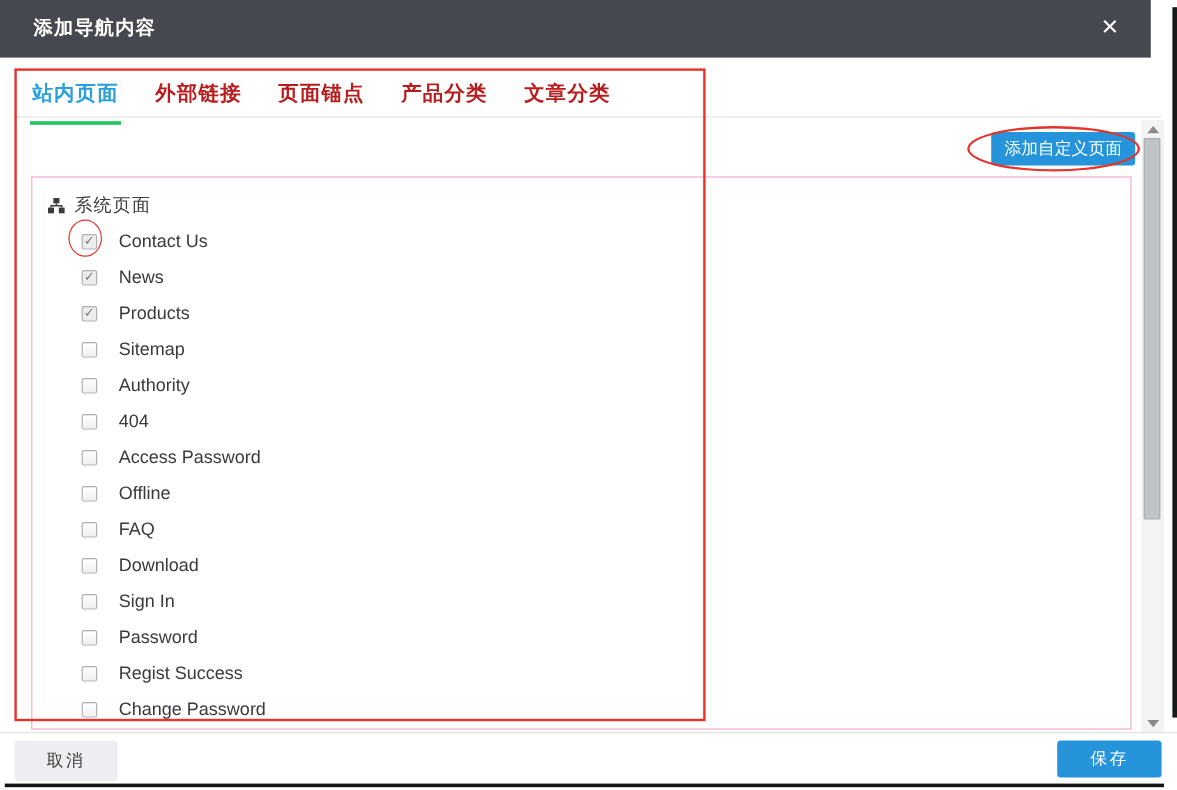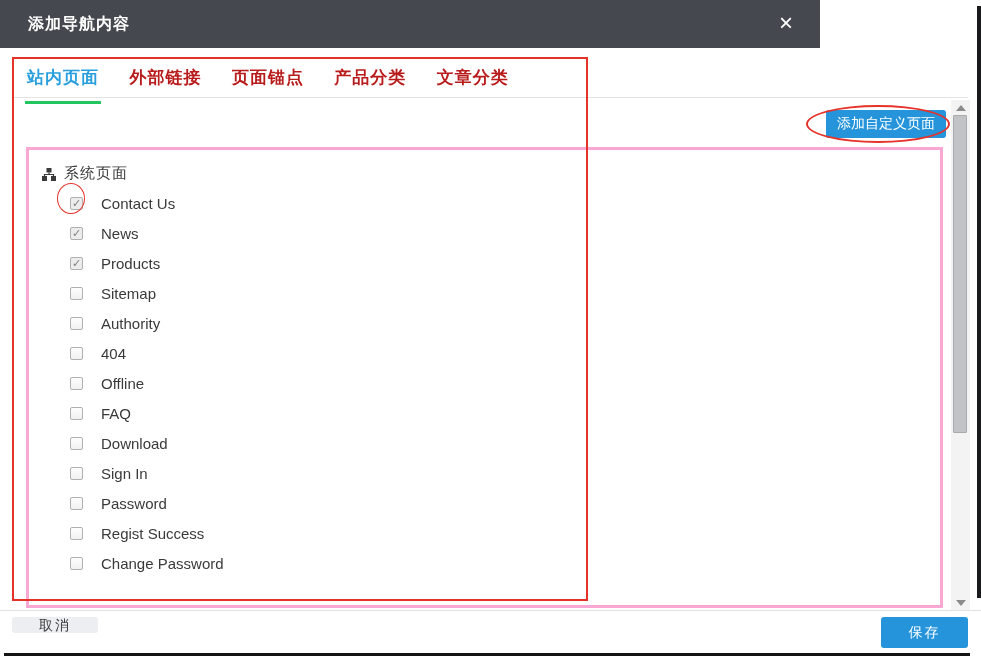--- a/index.html
+++ b/index.html
@@ -2,35 +2,35 @@
 <html><head>
 <meta charset="utf-8">
 <style>
   * { margin:0; padding:0; box-sizing:border-box; }
   html,body { width:981px; height:658px; background:#fff; }
   body { font-family:"Liberation Sans","DejaVu Sans",sans-serif; position:relative; overflow:hidden; }
 
   .stage { position:absolute; inset:0; background:#fff; }
 
   
-  .dlg-header { position:absolute; left:0; top:0; width:820px; height:48px; background:#45484e; }
+  .dlg-header { position:absolute; left:0; top:0; width:959px; height:48px; background:#45484e; }
   .dlg-title { position:absolute; left:28px; top:0; line-height:48px; color:#fff; font-size:16px; font-weight:bold; letter-spacing:1px; }
   .dlg-close { position:absolute; right:20px; top:10px; width:28px; height:28px; color:#fff; font-size:24px; line-height:26px; text-align:center; cursor:pointer; font-weight:300; }
 
   
   .tab-divider { position:absolute; left:12px; top:97px; width:956px; height:1px; background:#e4e4e4; }
   .tabs { position:absolute; left:25px; top:66px; white-space:nowrap; }
   .tab { display:inline-block; margin-right:22px; padding:0 2px 12px 2px; font-size:17px; font-weight:bold; color:#b91c1c; letter-spacing:1px; cursor:pointer; }
   .tab.active { color:#29a0dd; border-bottom:3px solid #22c55e; }
 
   
   .btn-add-custom { position:absolute; left:826px; top:110px; width:120px; height:28px; background:#2594db; color:#fff; border:none; border-radius:3px; font-size:14px; cursor:pointer; font-family:inherit; }
 
   
-  .tree-panel { position:absolute; left:26px; top:147px; width:917px; height:461px; border:3px solid #f9a8d4; background:#fff; overflow:hidden; padding:8px 0 0 13px; }
+  .tree-panel { position:absolute; left:26px; top:147px; width:917px; height:461px; border:1px solid #f9a8d4; background:#fff; overflow:hidden; padding:8px 0 0 13px; }
   .tree-root { height:30px; display:flex; align-items:center; cursor:pointer; }
   .tree-root .root-label { font-size:15px; color:#3a3a3a; margin-left:8px; letter-spacing:1px; }
   .sitemap-icon { width:14px; height:13px; display:inline-block; }
   .tree-list { list-style:none; margin-left:28px; }
   .tree-item { height:30px; display:flex; align-items:center; cursor:pointer; }
   .checkbox { width:13px; height:13px; border:1px solid #b0b0b0; border-radius:2px; background:linear-gradient(#fdfdfd,#f1f1f1); display:inline-flex; align-items:center; justify-content:center; font-size:11px; line-height:11px; color:#7d7d7d; cursor:pointer; }
   .checkbox.checked { background:#ececec; }
   .tree-item .label { font-size:15px; color:#3a3a3a; margin-left:18px; }
 
   
@@ -44,21 +44,21 @@
   .scroll-arrow { position:absolute; left:0; width:19px; height:16px; cursor:pointer; }
   .scroll-arrow .tri { position:absolute; left:4.5px; width:0; height:0; border-left:5px solid transparent; border-right:5px solid transparent; }
   .scroll-up { top:0; }
   .scroll-up .tri { top:5px; border-bottom:6px solid #8b8b8b; }
   .scroll-down { bottom:0; }
   .scroll-down .tri { top:5px; border-top:6px solid #8b8b8b; }
   .scroll-thumb { position:absolute; left:2px; top:15px; width:14px; height:318px; background:#c1c4c6; border:1px solid #a8abad; border-radius:1px; cursor:pointer; }
 
   
   .footer-divider { position:absolute; left:0; top:610px; width:981px; height:1px; background:#e2e2e2; }
-  .btn-cancel { position:absolute; left:12px; top:617px; width:86px; height:16px; background:#eceef1; border:none; border-radius:3px; color:#3a3a3a; font-size:14px; cursor:pointer; font-family:inherit; letter-spacing:2px; }
+  .btn-cancel { position:absolute; left:12px; top:617px; width:86px; height:34px; background:#eceef1; border:none; border-radius:3px; color:#3a3a3a; font-size:14px; cursor:pointer; font-family:inherit; letter-spacing:2px; }
   .btn-save { position:absolute; left:881px; top:617px; width:87px; height:31px; background:#2594db; border:none; border-radius:3px; color:#fff; font-size:14px; cursor:pointer; font-family:inherit; letter-spacing:2px; }
 
   
   .edge-right { position:absolute; left:977px; top:6px; width:4px; height:592px; background:#191a1c; }
   .edge-bottom { position:absolute; left:4px; top:653px; width:966px; height:3px; background:#141414; }
 </style>
 </head>
 <body>
 
 <div class="stage">
@@ -111,20 +111,24 @@
         <li class="tree-item">
           <span class="checkbox"></span>
           <span class="label">Authority</span>
         </li>
         <li class="tree-item">
           <span class="checkbox"></span>
           <span class="label">404</span>
         </li>
         <li class="tree-item">
           <span class="checkbox"></span>
+          <span class="label">Access Password</span>
+        </li>
+        <li class="tree-item">
+          <span class="checkbox"></span>
           <span class="label">Offline</span>
         </li>
         <li class="tree-item">
           <span class="checkbox"></span>
           <span class="label">FAQ</span>
         </li>
         <li class="tree-item">
           <span class="checkbox"></span>
           <span class="label">Download</span>
         </li>

